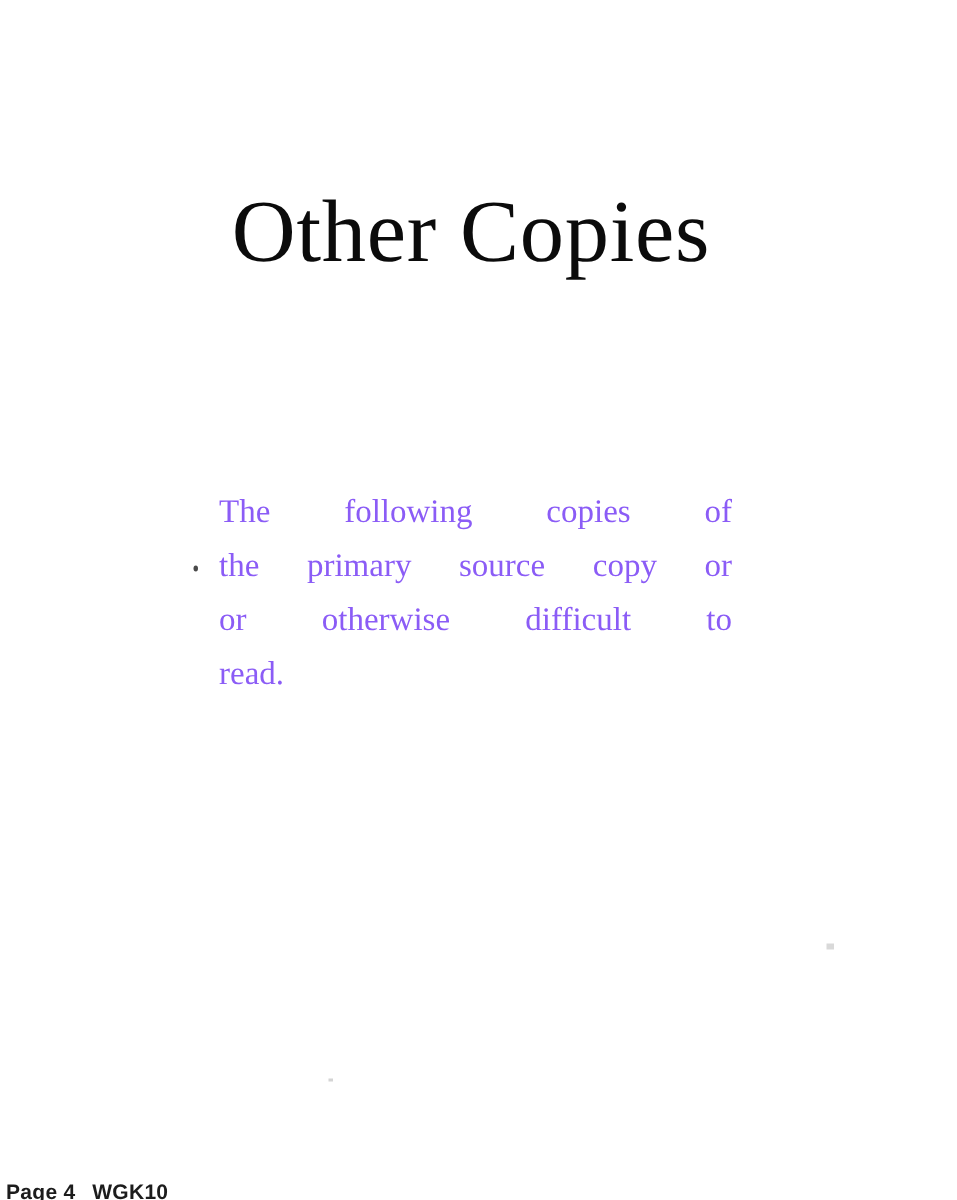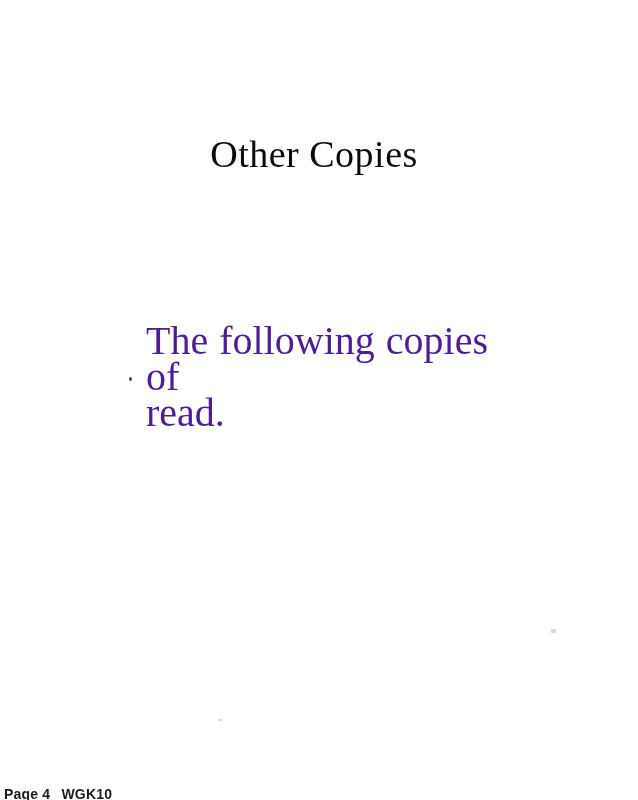--- a/index.html
+++ b/index.html
@@ -21,35 +21,35 @@
     }
     .title {
       position: absolute;
       top: 124px;
       left: 0;
       width: 628px;
       margin: 0;
       text-align: center;
       font-family: "Liberation Serif", serif;
       font-weight: 400;
-      font-size: 38px;
+      font-size: 59px;
       line-height: 60px;
       color: #0b0b0b;
       letter-spacing: 0.5px;
       white-space: nowrap;
     }
     .body-text {
       position: absolute;
       left: 146px;
       top: 323px;
       width: 342px;
       font-family: "Liberation Serif", serif;
-      font-size: 40px;
+      font-size: 22px;
       line-height: 36px;
-      color: #4c1d95;
+      color: #8b5cf6;
     }
     .body-line {
       text-align: justify;
       text-align-last: justify;
     }
     .body-line:last-child {
       text-align-last: left;
       font-family: Liberation Serif, serif;
     }
     .footer {
@@ -94,20 +94,22 @@
   </style>
 </head>
 <body>
 
 <div class="page">
 
   <h1 class="title">Other Copies</h1>
 
   <div class="body-text">
       <div class="body-line">The following copies of</div>
+      <div class="body-line">the primary source copy or</div>
+      <div class="body-line">or otherwise difficult to</div>
       <div class="body-line">read.</div>
     </div>
 
   <div class="artifact dot-before-this"></div>
   <div class="artifact speck-right"></div>
   <div class="artifact speck-after-read"></div>
 
   <div class="footer">
     <span class="page-label">Page 4</span>
     <span class="doc-code">WGK10</span>

